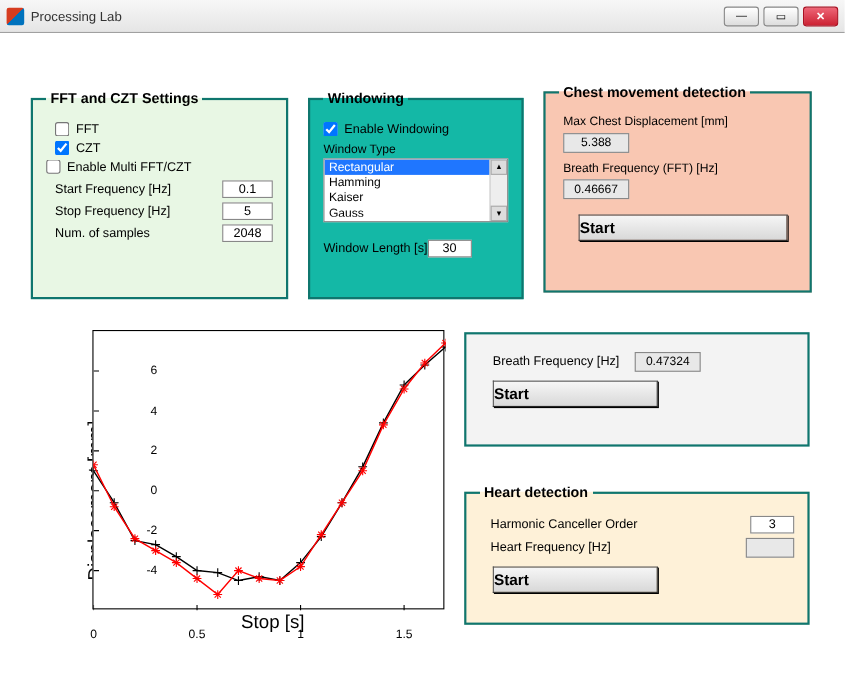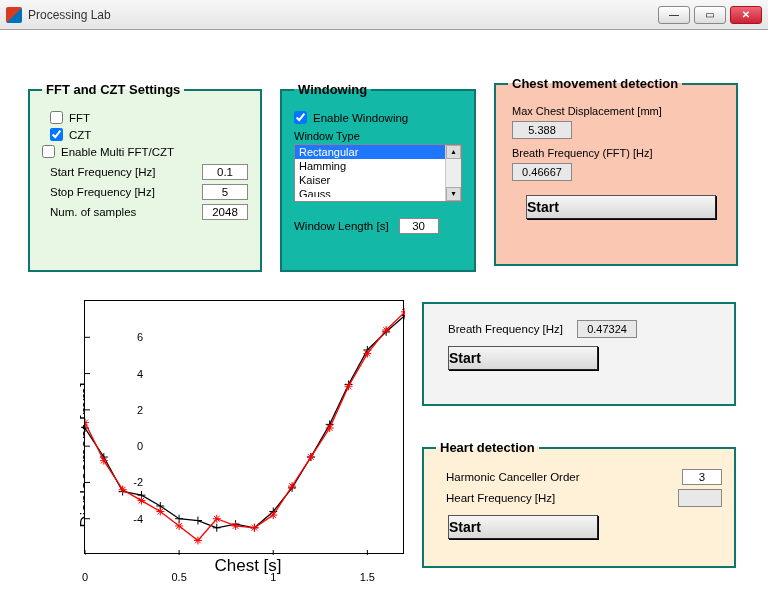--- a/index.html
+++ b/index.html
@@ -29,21 +29,21 @@
     .panel-fft .row .lbl { width: 130px; flex: none; padding-left: 8px; }
     .panel-fft .checks { margin-bottom: 6px; padding-left: 8px; }
     
     .panel-win { left: 280px; top: 52px; width: 196px; height: 190px; background: #14b8a6; }
     .panel-win .listbox { border: 1px solid #888; background: #fff; width: 168px; height: 58px; overflow: hidden; position: relative; margin-top: 2px; }
     .panel-win .listbox .opt { font-size: 11px; padding: 0 4px; line-height: 14px; }
     .panel-win .listbox .opt.selected { background: #1f76ff; color: #fff; }
     .panel-win .listbox .scroll { position: absolute; right: 0; top: 0; bottom: 0; width: 16px; background: #eee; border-left: 1px solid #ccc; }
     .panel-win .listbox .scroll .arr { height: 14px; background: #ddd; border: 1px solid #aaa; font-size: 8px; text-align: center; line-height: 12px; }
     .panel-win .sect-label { font-size: 11px; margin-top: 6px; margin-bottom: 2px; }
-    .panel-win .wl-row { display: flex; align-items: center; gap: 10px; margin-top: 16px; }
+    .panel-win .wl-row { display: flex; align-items: center; gap: 0; margin-top: 16px; }
     .panel-win .wl-row input { width: 40px; }
     
     .panel-chest { left: 494px; top: 46px; width: 244px; height: 190px; background: #f9c7b2; }
     .panel-chest .val { margin: 2px 0 8px 4px; }
     .panel-chest .lblrow { font-size: 11px; margin: 4px 0 4px 4px; }
     .panel-chest .start-btn { width: 190px; margin-left: 18px; margin-top: 14px; }
     
     .panel-resp { left: 422px; top: 272px; width: 314px; height: 104px; background: #f3f3f3; }
     .panel-resp .row2 { display: flex; align-items: center; gap: 14px; padding: 6px 6px 0 12px; }
     .panel-resp .start-btn { margin-left: 12px; }
@@ -370,16 +370,16 @@
             <line x1="298.3764705882353" y1="31.82857142857141" x2="303.9764705882353" y2="26.22857142857141" stroke="#ff0000"></line>
           </g>
           <g>
             <line x1="316" y1="10.885714285714272" x2="324" y2="10.885714285714272" stroke="#ff0000"></line>
             <line x1="320" y1="6.885714285714272" x2="320" y2="14.885714285714272" stroke="#ff0000"></line>
             <line x1="317.2" y1="8.085714285714271" x2="322.8" y2="13.685714285714273" stroke="#ff0000"></line>
             <line x1="317.2" y1="13.685714285714273" x2="322.8" y2="8.085714285714271" stroke="#ff0000"></line>
           </g>
         </svg>
     </div>
-    <div class="xlabel" style="margin-left:62px">Chest [s]</div>
+    <div class="xlabel" style="margin-left:62px">Stop [s]</div>
   </div>
 
 </div>
 
 </body></html>

